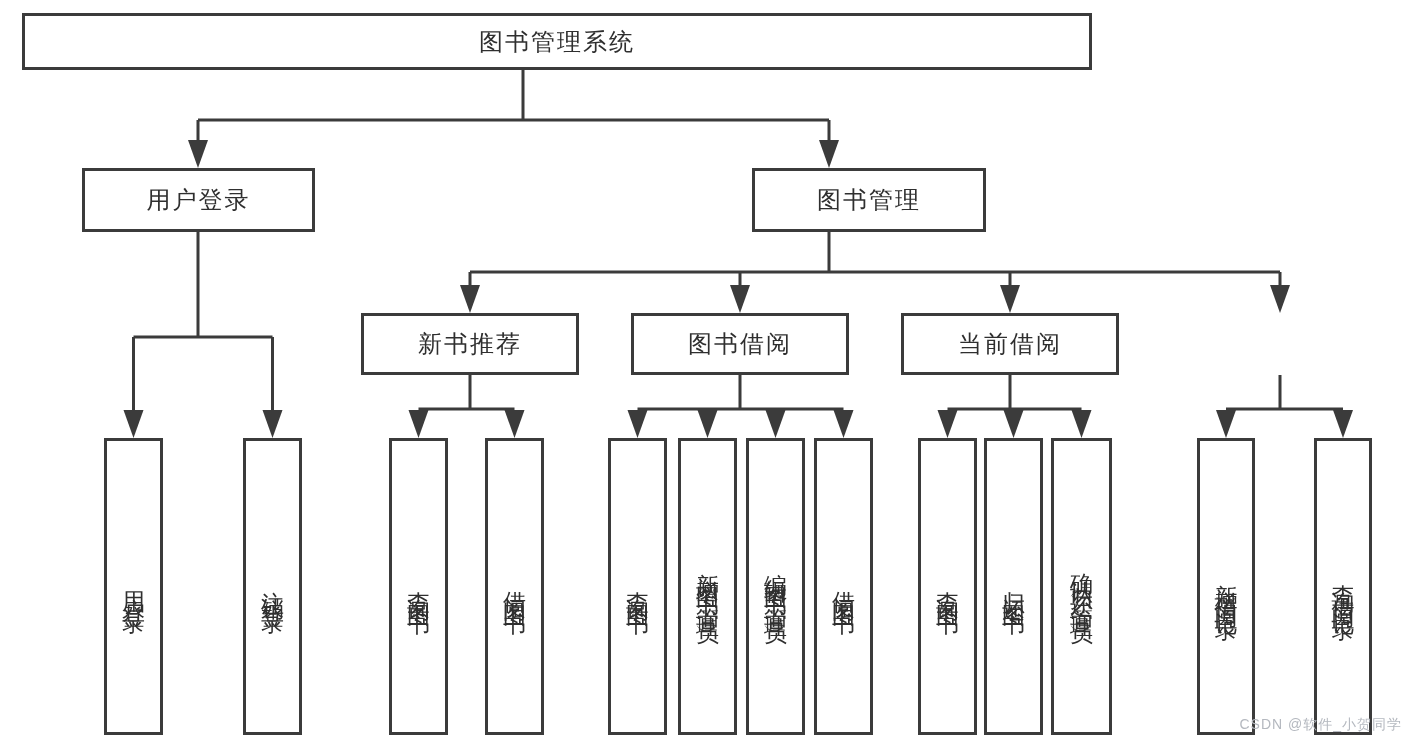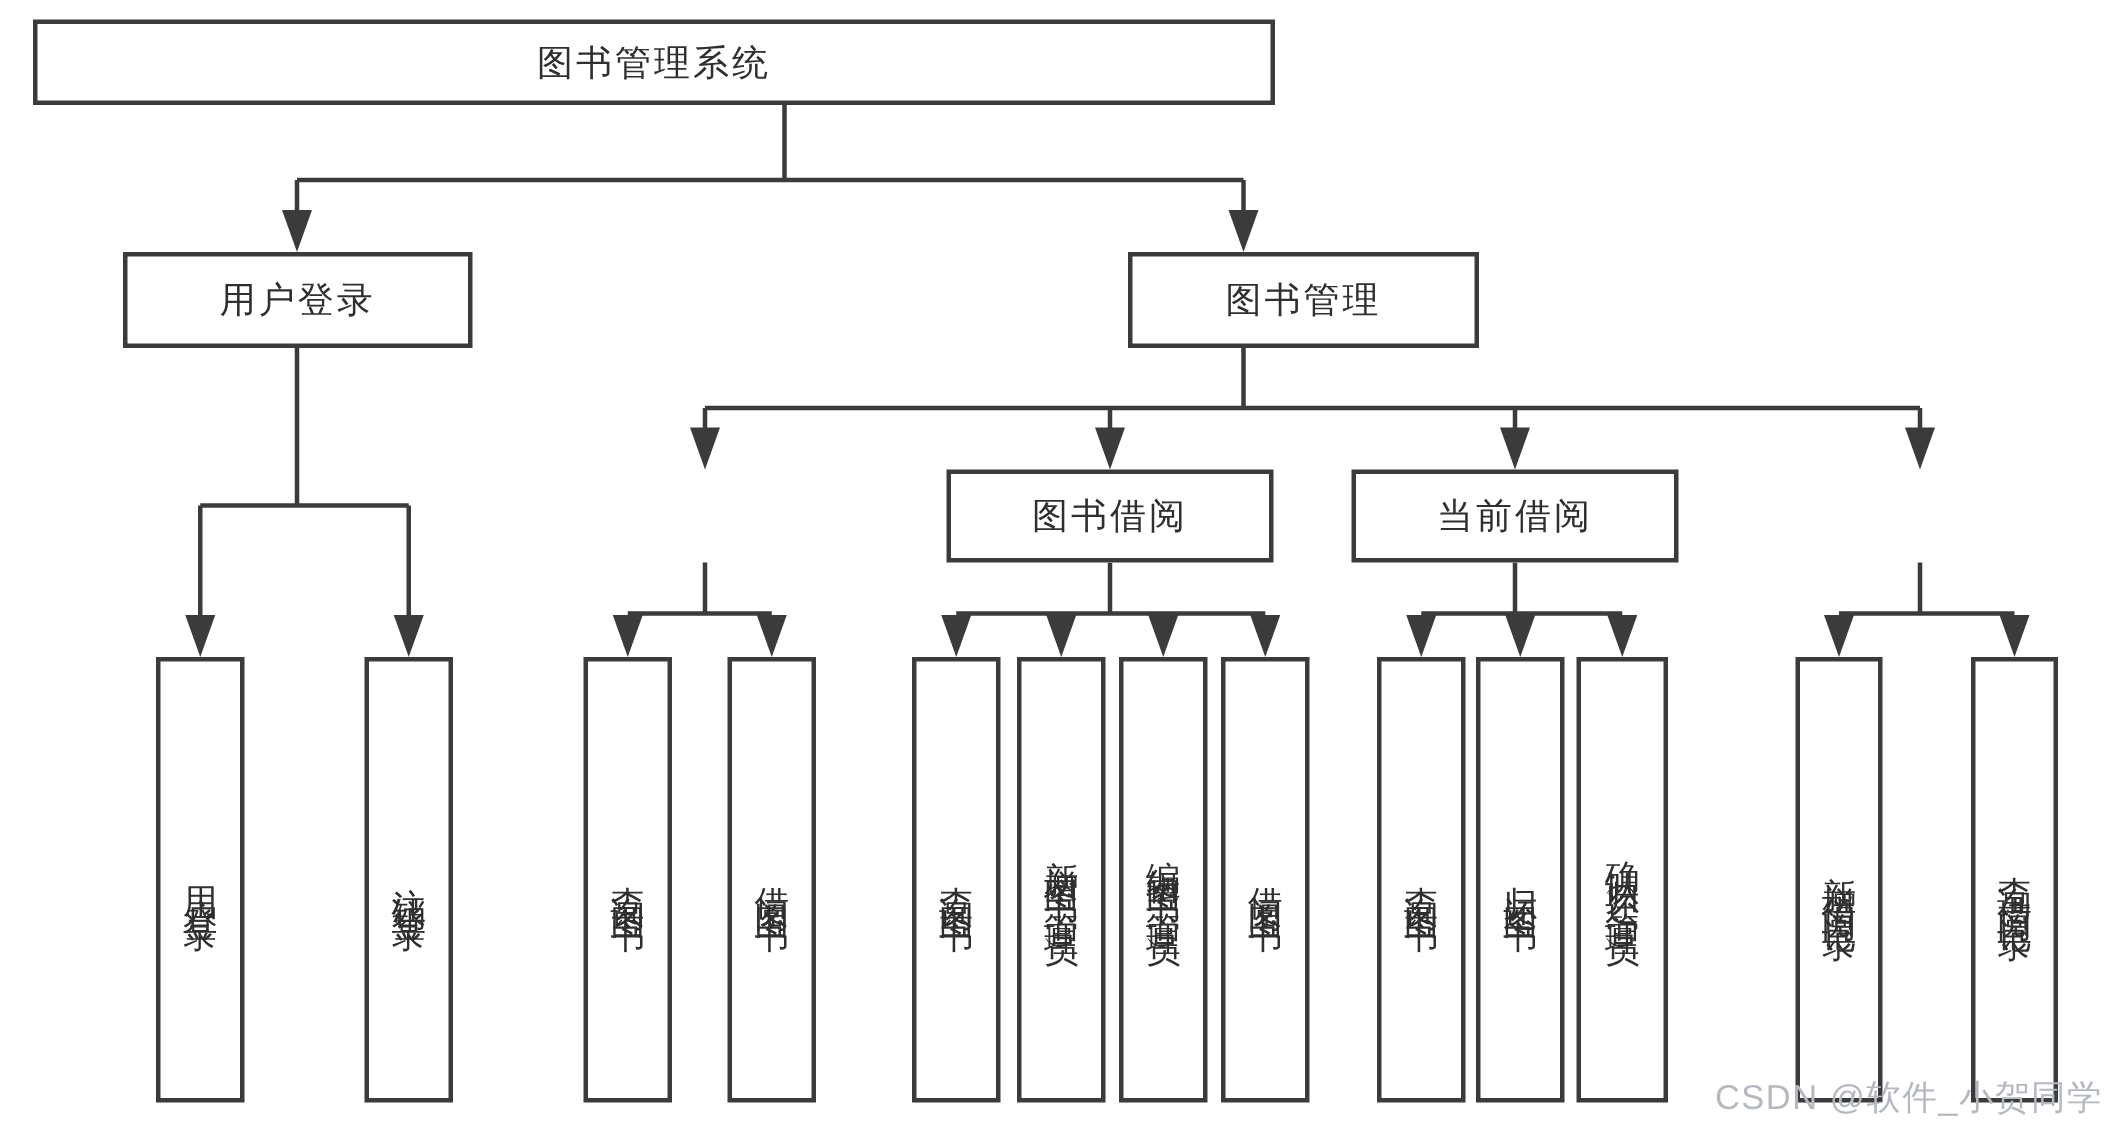--- a/index.html
+++ b/index.html
@@ -54,21 +54,21 @@
   .vbox .vtext {
     writing-mode: vertical-rl;
     text-orientation: mixed;
     font-size: 23px;
     letter-spacing: 7px;
     line-height: 1;
     color: #2f2f2f;
     white-space: nowrap;
   }
   
-  #root-box   { left: 22px;  top: 13px;  width: 828px; height: 57px; }
+  #root-box   { left: 22px;  top: 13px;  width: 1070px; height: 57px; }
   
   #l2-user    { left: 82px;  top: 168px; width: 233px; height: 64px; }
   #l2-book    { left: 712px; top: 168px; width: 234px; height: 64px; margin-left: 40px; }
   
   .l3 { top: 313px; height: 62px; width: 218px; }
   #l3-0 { left: 361px; }
   #l3-1 { left: 631px; }
   #l3-2 { left: 901px; text-align: center; }
   #l3-3 { left: 1171px; }
   
@@ -82,21 +82,21 @@
   #leaf-c3 { left: 814px; }
   #leaf-d0 { left: 918px; }
   #leaf-d1 { left: 984px; }
   #leaf-d2 { left: 1051px; width: 61px; }
   #leaf-e0 { left: 1197px; width: 58px; }
   #leaf-e1 { left: 1314px; width: 58px; }
   #watermark {
     position: absolute;
     right: 3px;
     top: 716px;
-    font-size: 23px;
+    font-size: 14px;
     color: #b4b8bf;
     letter-spacing: 1px;
     z-index: 5;
     white-space: nowrap;
   }
 </style>
 </head>
 <body>
 
 <div id="canvas">
@@ -143,20 +143,21 @@
       <polygon points="1216,410 1236,410 1226,438"></polygon>
       <polygon points="1333,410 1353,410 1343,438"></polygon>
     </g>
   </svg>
 
   <div class="hbox" id="root-box">图书管理系统</div>
 
   <div class="hbox" id="l2-user">用户登录</div>
   <div class="hbox" id="l2-book">图书管理</div>
 
+  <div class="hbox l3" id="l3-0">新书推荐</div>
   <div class="hbox l3" id="l3-1">图书借阅</div>
   <div class="hbox l3" id="l3-2">当前借阅</div>
 
   <div class="vbox" id="leaf-a0">
     <span class="vtext">用户登录</span>
   </div>
   <div class="vbox" id="leaf-a1">
     <span class="vtext">注销登录</span>
   </div>
 

